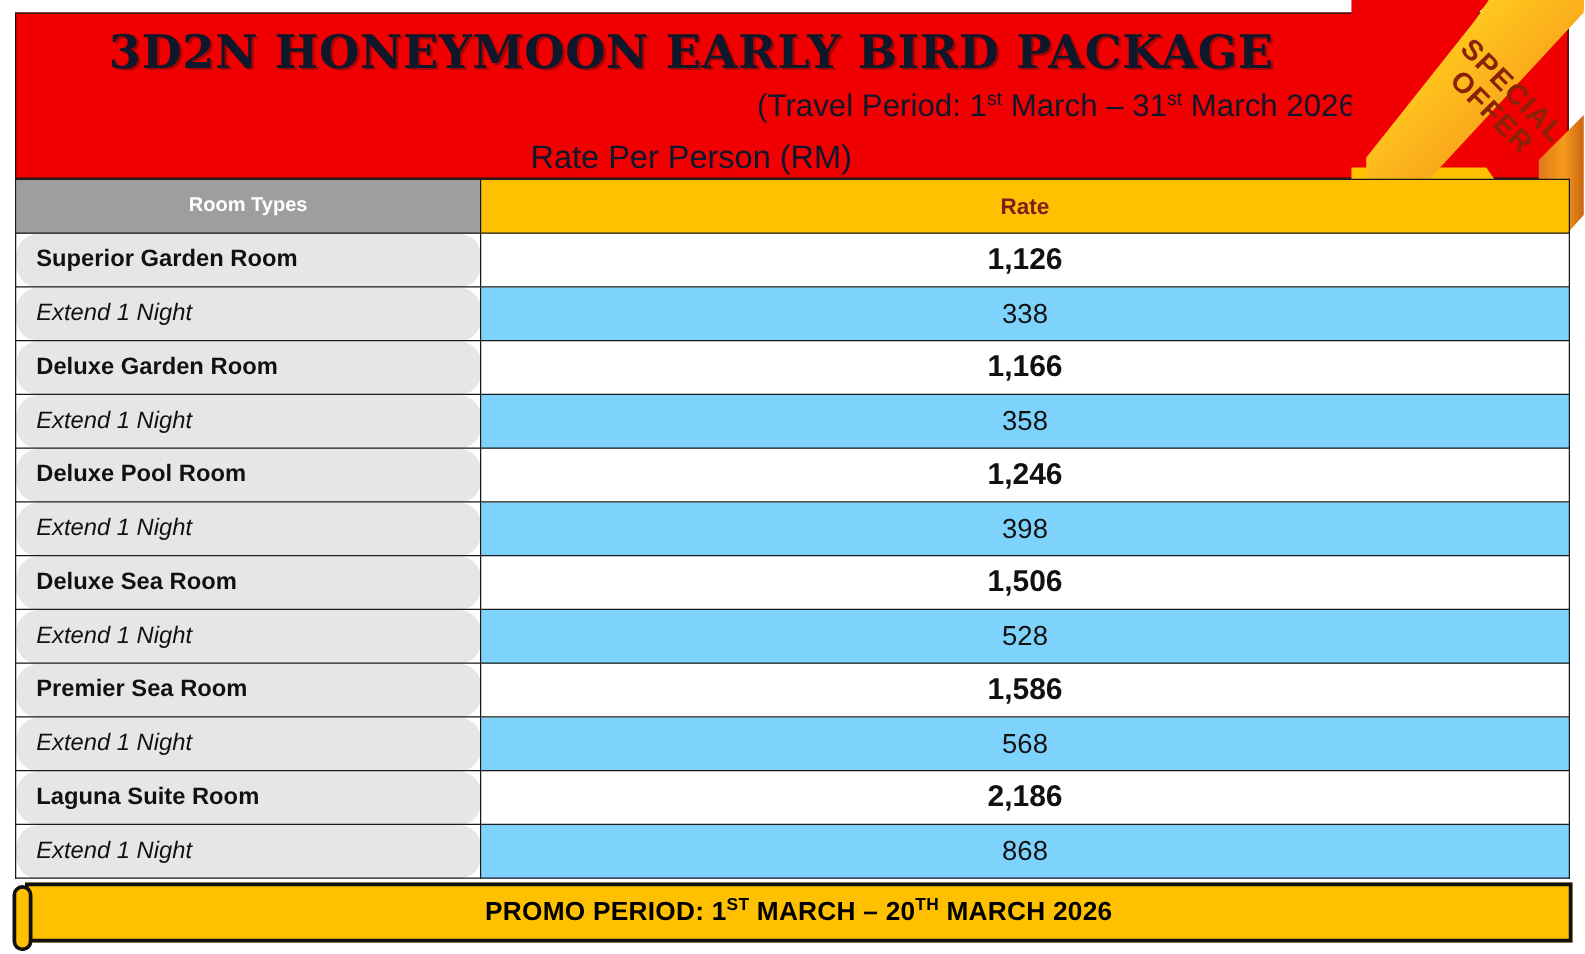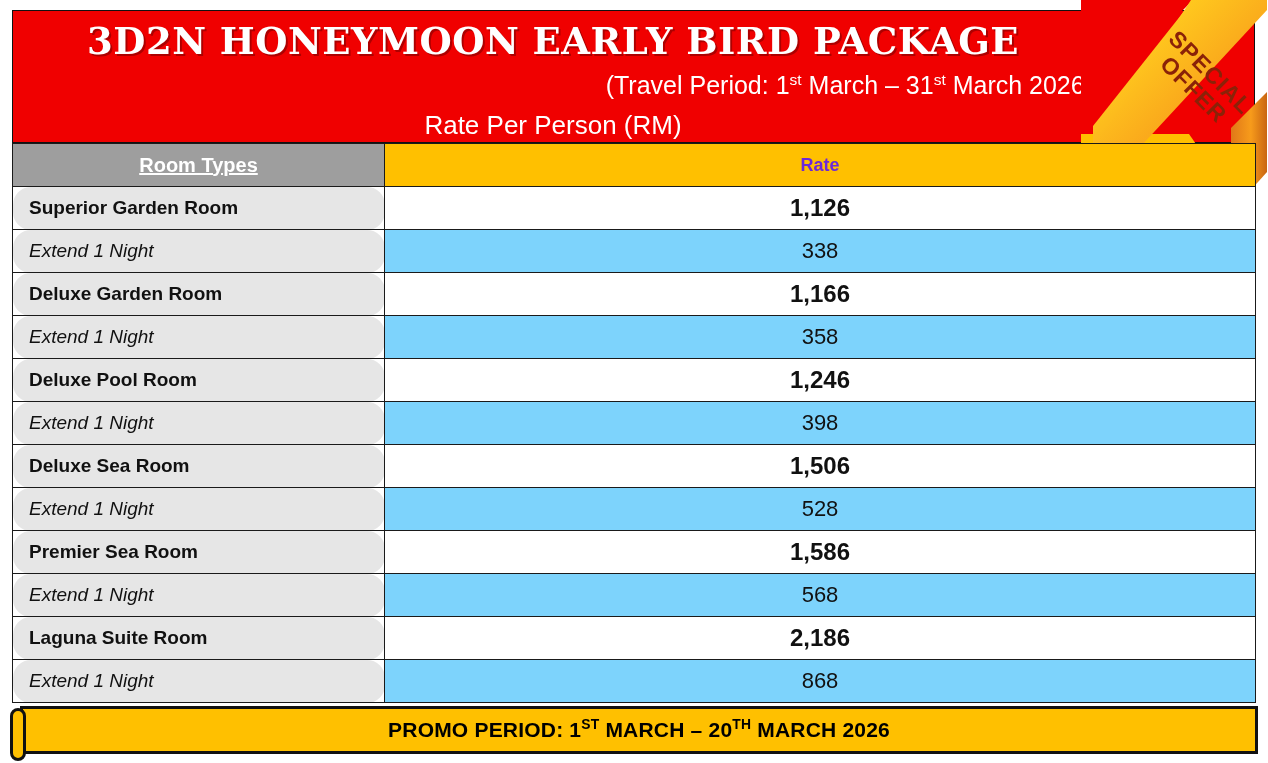--- a/index.html
+++ b/index.html
@@ -32,21 +32,21 @@
     border: 1px solid #111111;
     box-sizing: border-box;
     overflow: hidden;
   }
   .header-inner {
     position: absolute;
     left: 0;
     top: 0;
     width: 1080px;
     text-align: center;
-    color: #ffffff;
+    color: #0f172a;
   }
   .title-main {
     font-family: "DejaVu Serif", serif;
     font-weight: bold;
     font-size: 37px;
     letter-spacing: 0.5px;
     line-height: 1;
     margin-top: 12px;
     text-shadow: 2px 2px 0 rgba(90,0,0,0.45);
     white-space: nowrap;
@@ -98,28 +98,27 @@
     padding: 0;
     height: 43px;
     box-sizing: border-box;
   }
   col.c-name { width: 372px; }
   col.c-rate { width: 871px; }
 
   th.head-name {
     background: #9E9E9E;
     color: #ffffff;
-    font-size: 20px;
+    font-size: 16px;
     font-weight: bold;
     text-align: center;
-    text-decoration: underline;
   }
   th.head-rate {
     background: #FFC000;
-    color: #6d28d9;
+    color: #7f1d1d;
     font-size: 18px;
     font-weight: bold;
     text-align: center;
   }
 
   td.name-cell {
     background: #E6E6E6;
     padding-left: 16px;
     font-size: 19px;
     font-weight: bold;

